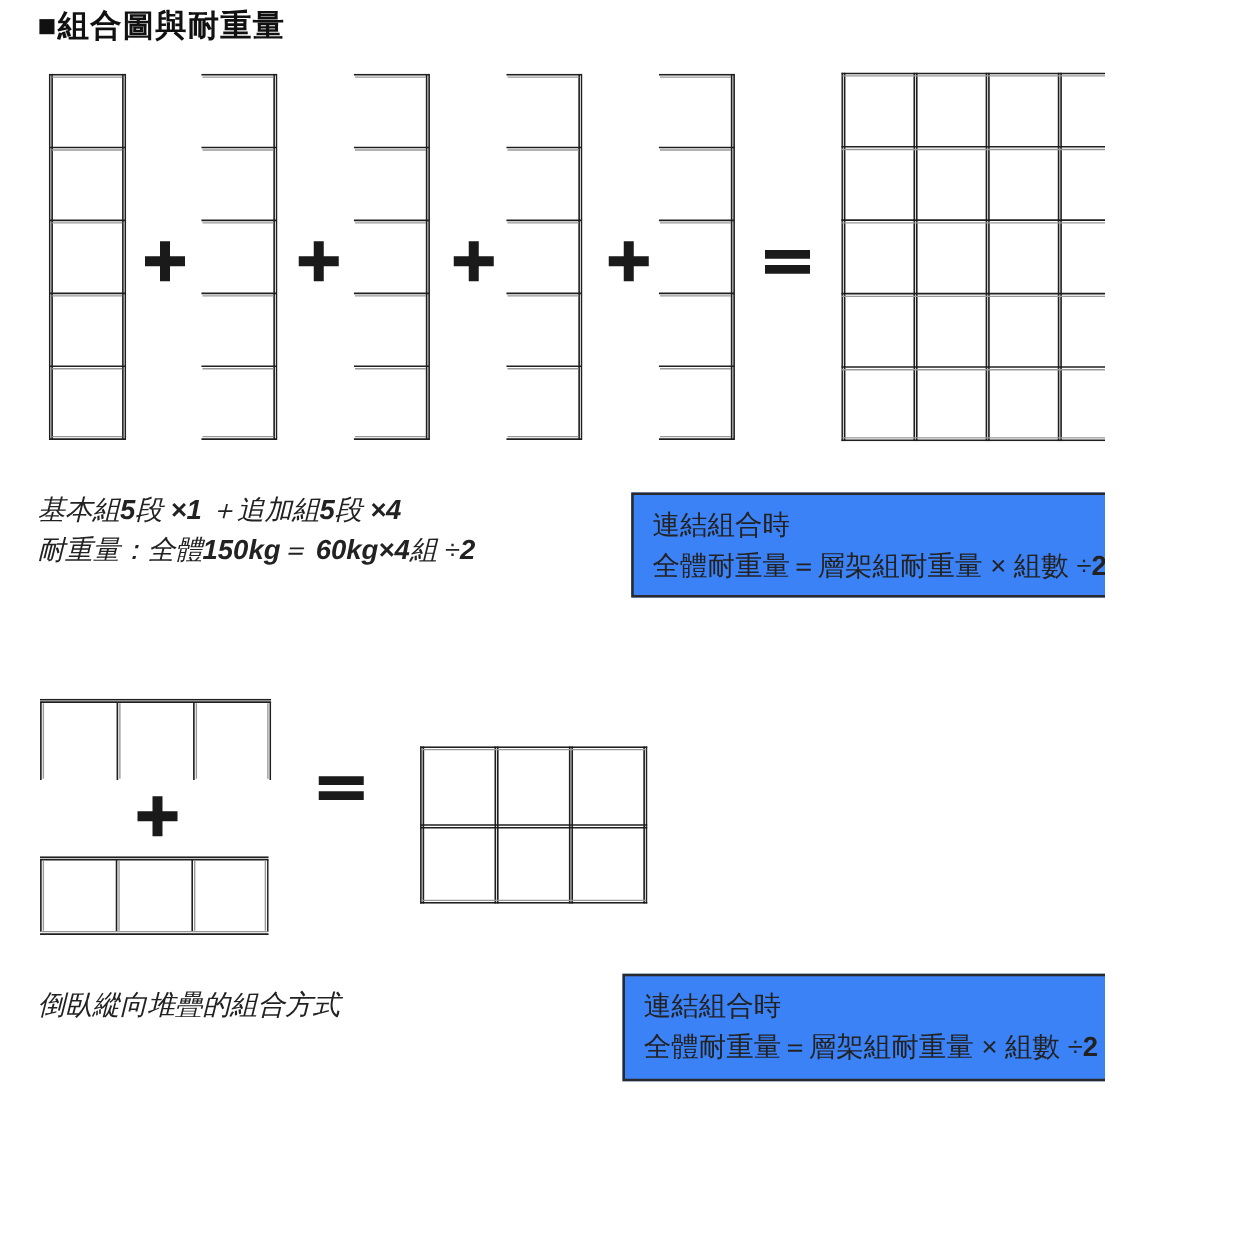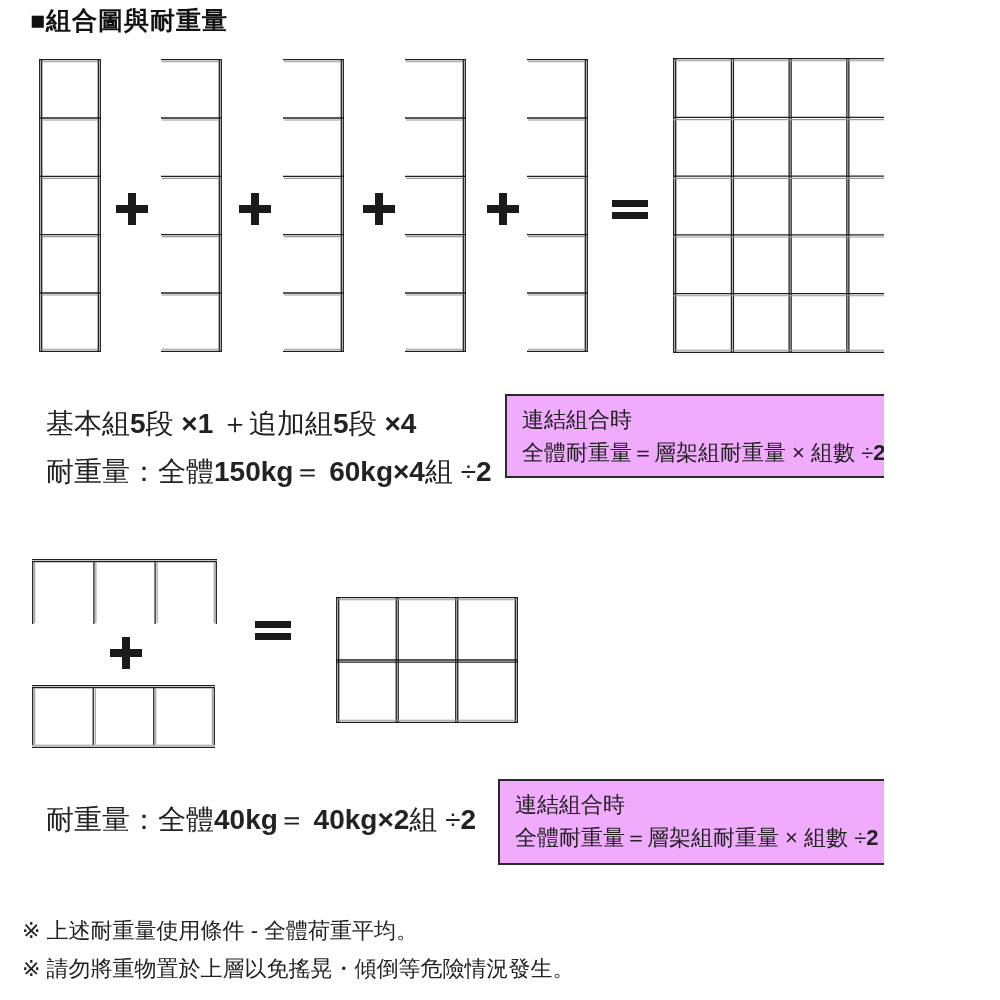--- a/index.html
+++ b/index.html
@@ -13,24 +13,24 @@
   }
   svg.diagram{position:absolute;display:block;}
   
   .plus-icon{position:absolute;width:32px;height:32px;}
   .plus-icon::before{content:"";position:absolute;left:0;top:12px;width:32px;height:8px;background:#1a1a1a;}
   .plus-icon::after{content:"";position:absolute;left:12px;top:0;width:8px;height:32px;background:#1a1a1a;}
   
   .equals-icon{position:absolute;width:36px;height:19px;box-sizing:border-box;
     border-top:7px solid #1a1a1a;border-bottom:7px solid #1a1a1a;}
   .caption{position:absolute;left:30px;}
-  .caption p{margin:16px;font-size:28px;line-height:31.5px;white-space:nowrap;color:#222;}
+  .caption p{margin:0;font-size:22px;line-height:31.5px;white-space:nowrap;color:#222;font-style:italic;}
   .bold{font-weight:700;}
   .note-box{
-    position:absolute;box-sizing:border-box;border:2px solid #2a2a2a;background:#f0abfc;
+    position:absolute;box-sizing:border-box;border:2px solid #2a2a2a;background:#3b82f6;
     padding:7px 0 0 15px;
   }
   .note-box p{margin:0;font-size:22px;line-height:33px;white-space:nowrap;color:#222;}
   .footnotes{position:absolute;left:22px;top:912px;}
   .footnotes p{margin:0;font-size:22px;line-height:38px;white-space:nowrap;color:#222;}
 </style>
 </head>
 <body>
 
 <div class="page">
@@ -217,27 +217,23 @@
         <line x1="181.29999999999998" y1="0" x2="181.29999999999998" y2="126" stroke="#1f1f1f" stroke-width="1.3"></line>
         <line x1="0" y1="0.7" x2="182" y2="0.7" stroke="#1f1f1f" stroke-width="1.3"></line>
         <line x1="1" y1="2.7" x2="181" y2="2.7" stroke="#999999" stroke-width="1.1"></line>
         <line x1="0" y1="63" x2="182" y2="63" stroke="#1f1f1f" stroke-width="1.3"></line>
         <line x1="0" y1="65.2" x2="182" y2="65.2" stroke="#1f1f1f" stroke-width="1.3"></line>
         <line x1="0" y1="125.3" x2="182" y2="125.3" stroke="#1f1f1f" stroke-width="1.3"></line>
         <line x1="1" y1="123.3" x2="181" y2="123.3" stroke="#999999" stroke-width="1.1"></line>
       </svg>
 
     <div class="caption" style="top:788px">
-      <p><span>耐重量：全體</span><span class="bold">40kg</span><span>＝ </span><span class="bold">40kg×2</span><span>組 </span><span>÷</span><span class="bold">2</span></p>
+      <p>倒臥縱向堆疊的組合方式</p>
     </div>
 
     <div class="note-box" style="left:498px;top:779px;width:457px;height:86px">
       <p>連結組合時</p>
       <p><span>全體耐重量＝層架組耐重量 × 組數 ÷</span><span class="bold">2</span></p>
     </div>
   </div>
 
-  <div class="footnotes">
-    <p>※ 上述耐重量使用條件 - 全體荷重平均。</p>
-    <p>※ 請勿將重物置於上層以免搖晃・傾倒等危險情況發生。</p>
-  </div>
 
 </div>
 
 </body></html>

